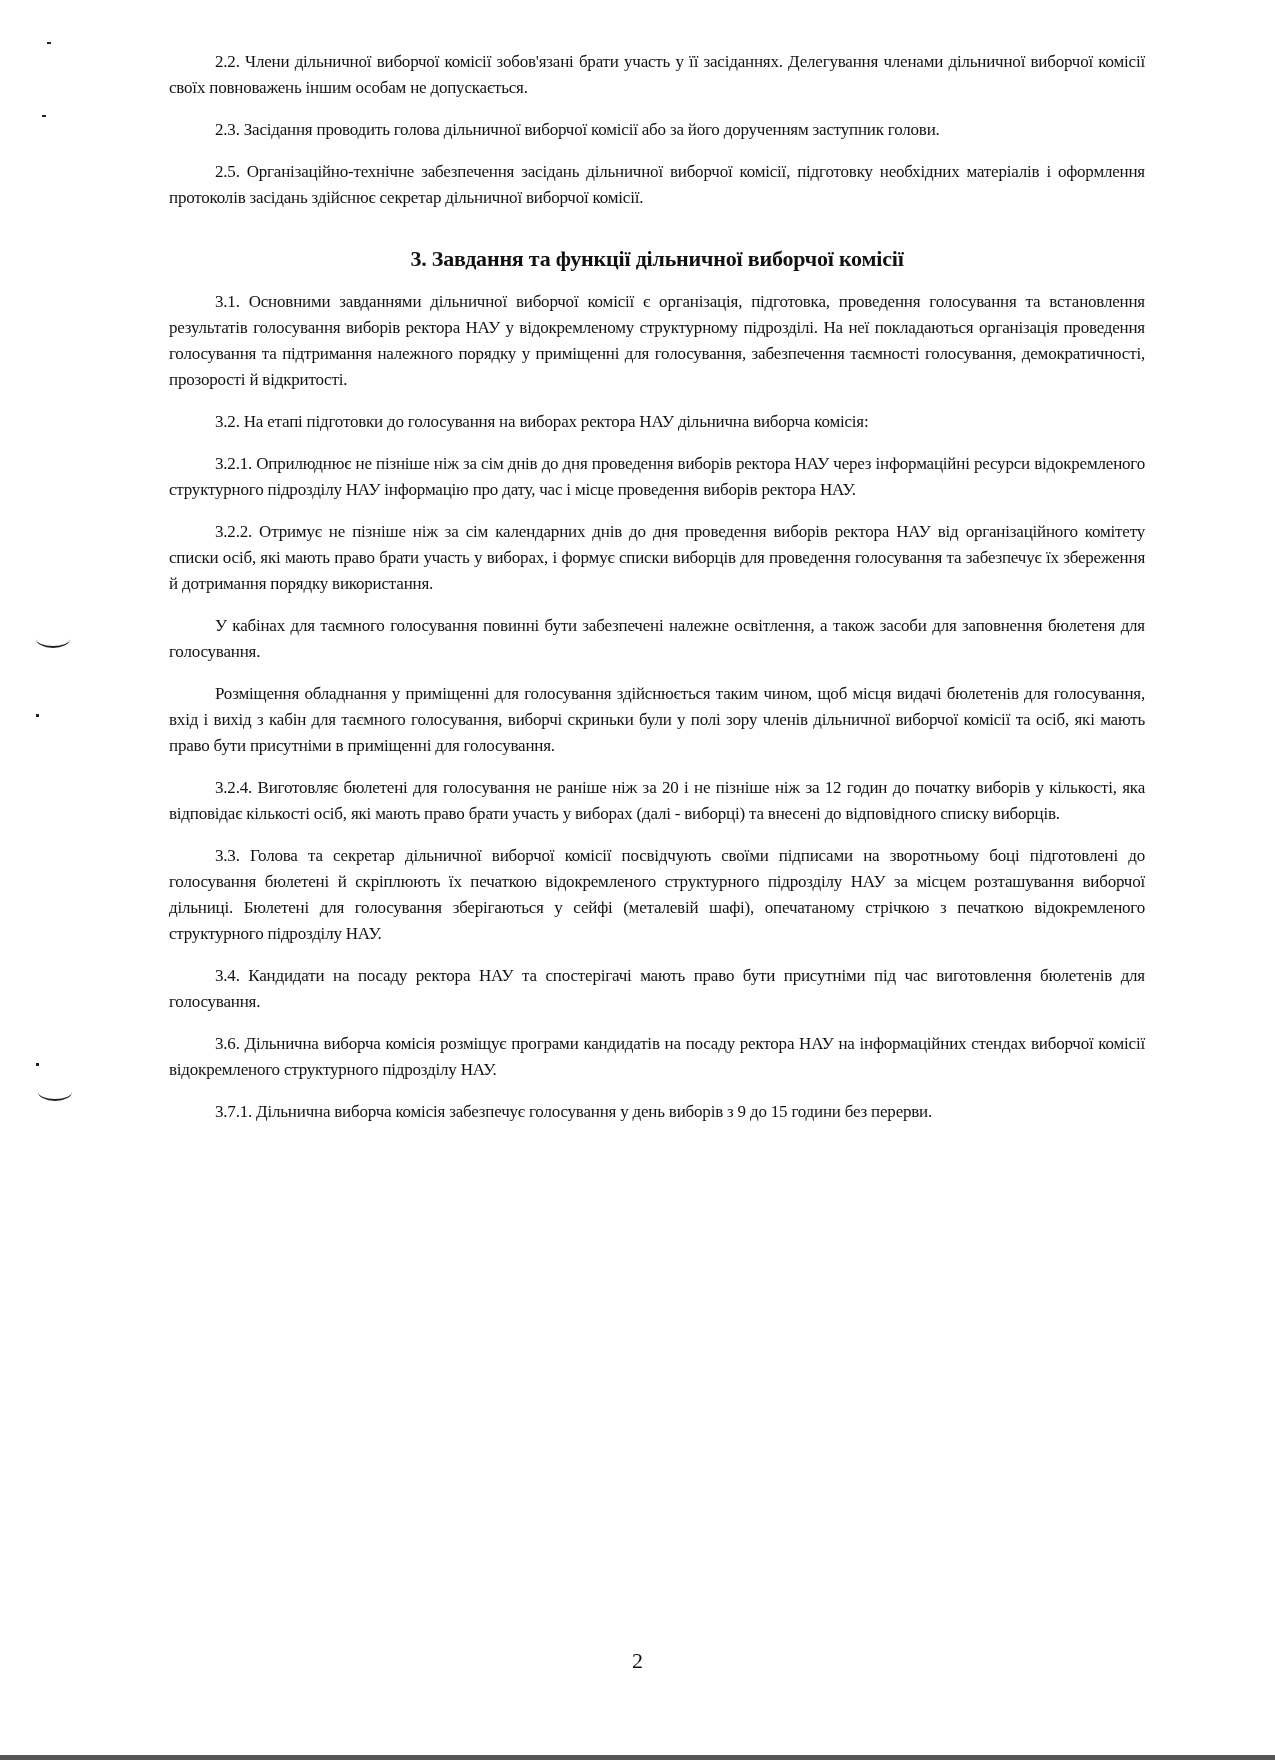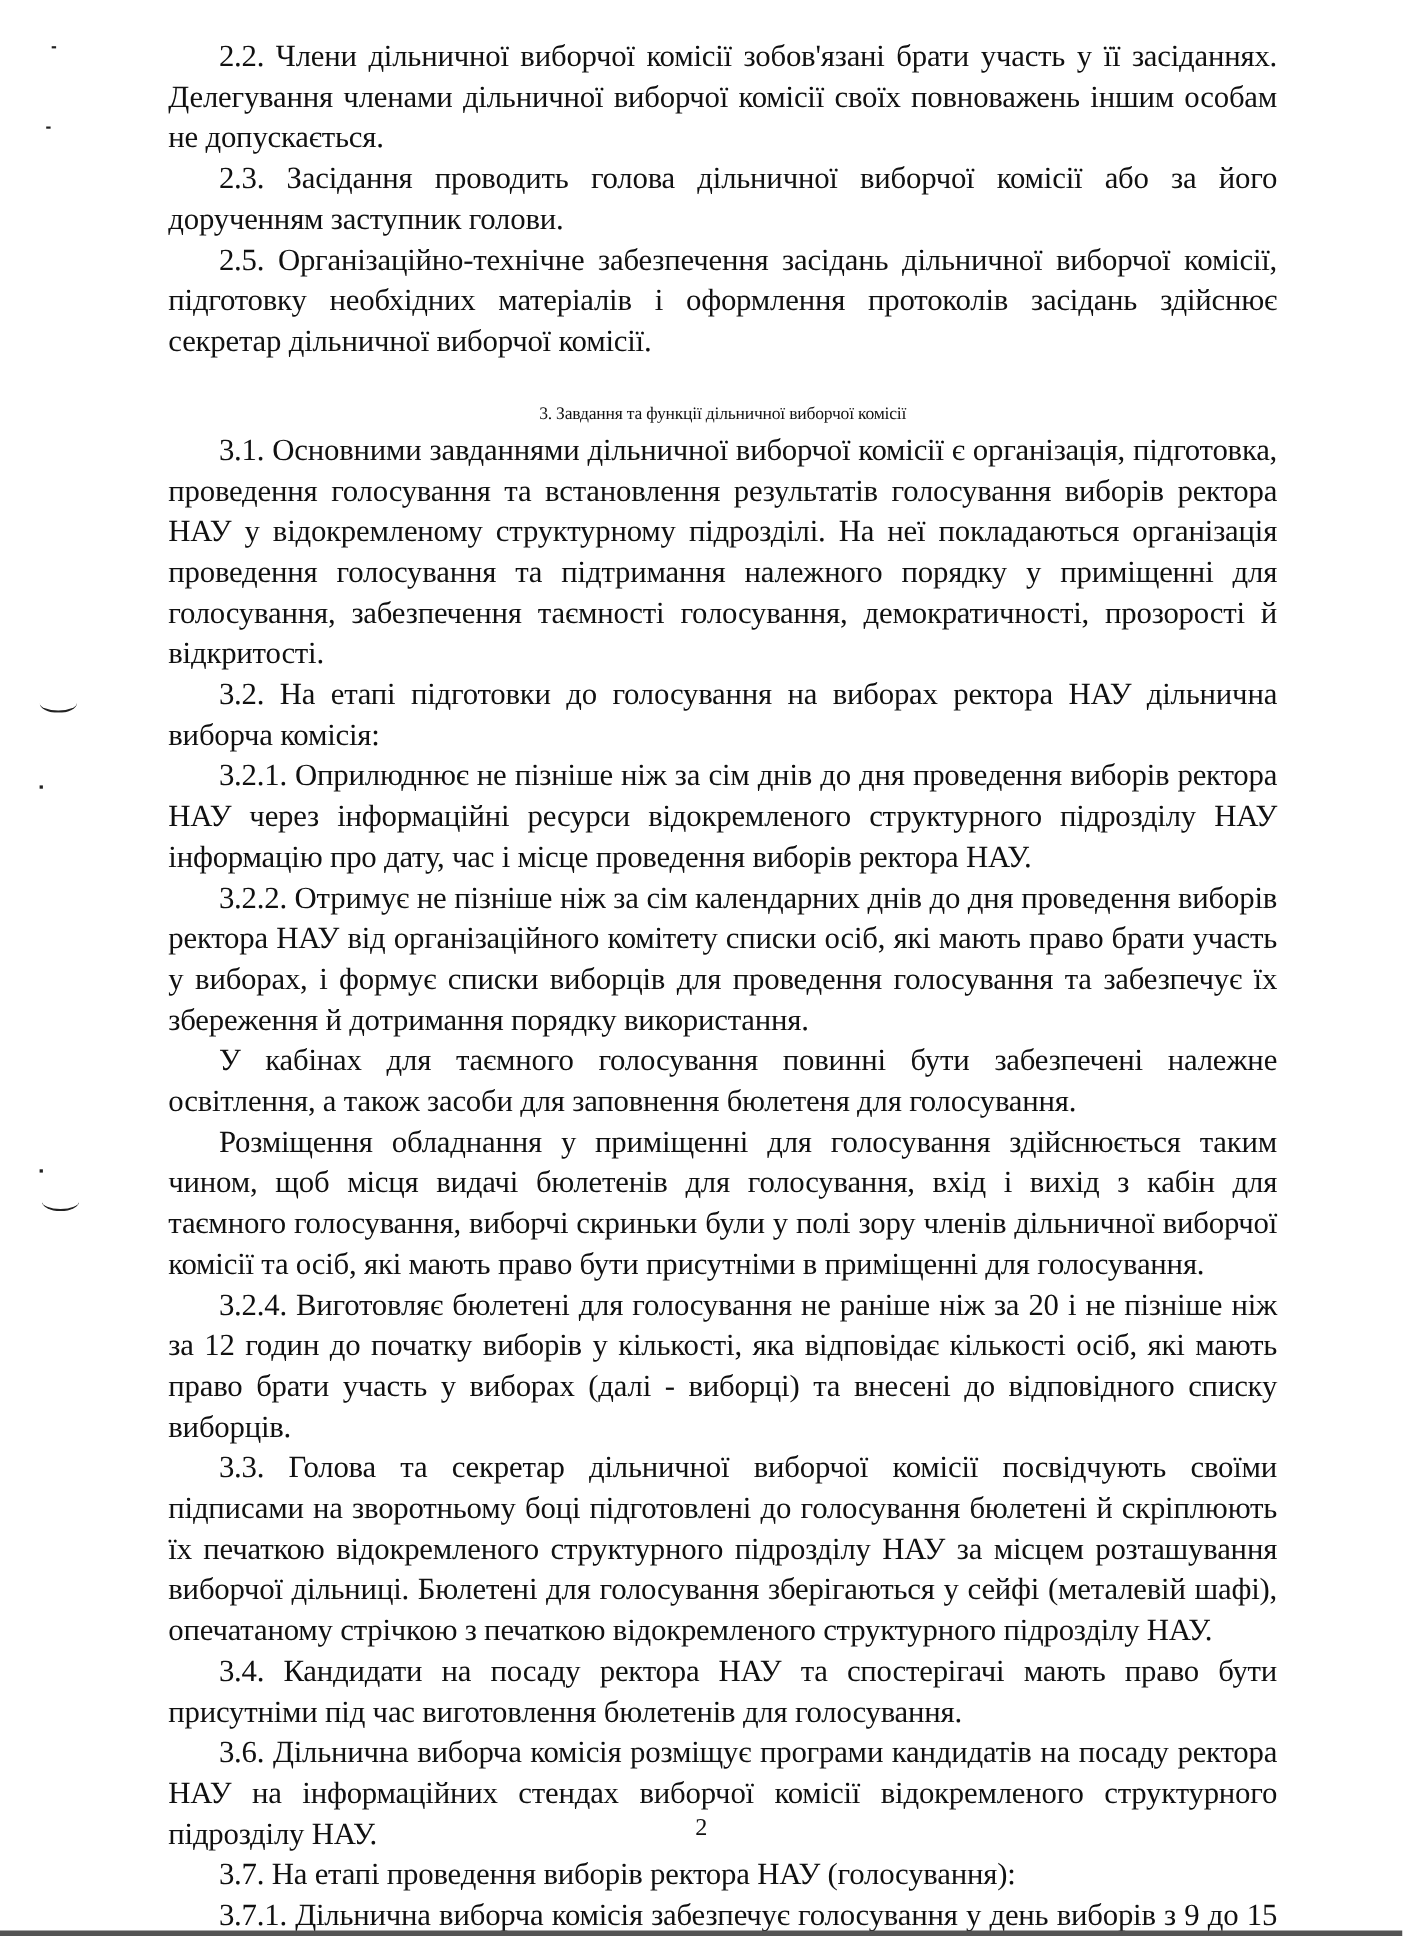--- a/index.html
+++ b/index.html
@@ -12,32 +12,32 @@
     font-family: "Liberation Serif", "DejaVu Serif", serif;
     color: #111111;
   }
   .page-content {
     position: absolute;
     left: 153px;
     top: 33px;
     width: 1008px;
   }
   .para {
-    margin: 0;
-    font-size: 28px;
-    line-height: 37px;
+    margin: 16px;
+    font-size: 17px;
+    line-height: 26px;
     text-align: justify;
     text-indent: 46px;
     letter-spacing: -0.2px;
   }
   .section-heading {
     margin: 34px 0 0 0;
-    font-size: 16px;
+    font-size: 22px;
     line-height: 28px;
-    font-weight: normal;
+    font-weight: bold;
     text-align: center;
     letter-spacing: -0.2px;
   }
   .page-number {
     position: absolute;
     left: 0;
     width: 1275px;
     top: 1648px;
     text-align: center;
     font-size: 22px;
@@ -77,21 +77,20 @@
   <p class="para">3.1. Основними завданнями дільничної виборчої комісії є організація, підготовка, проведення голосування та встановлення результатів голосування виборів ректора НАУ у відокремленому структурному підрозділі. На неї покладаються організація проведення голосування та підтримання належного порядку у приміщенні для голосування, забезпечення таємності голосування, демократичності, прозорості й відкритості.</p>
   <p class="para">3.2. На етапі підготовки до голосування на виборах ректора НАУ дільнична виборча комісія:</p>
   <p class="para">3.2.1. Оприлюднює не пізніше ніж за сім днів до дня проведення виборів ректора НАУ через інформаційні ресурси відокремленого структурного підрозділу НАУ інформацію про дату, час і місце проведення виборів ректора НАУ.</p>
   <p class="para">3.2.2. Отримує не пізніше ніж за сім календарних днів до дня проведення виборів ректора НАУ від організаційного комітету списки осіб, які мають право брати участь у виборах, і формує списки виборців для проведення голосування та забезпечує їх збереження й дотримання порядку використання.</p>
   <p class="para">У кабінах для таємного голосування повинні бути забезпечені належне освітлення, а також засоби для заповнення бюлетеня для голосування.</p>
   <p class="para">Розміщення обладнання у приміщенні для голосування здійснюється таким чином, щоб місця видачі бюлетенів для голосування, вхід і вихід з кабін для таємного голосування, виборчі скриньки були у полі зору членів дільничної виборчої комісії та осіб, які мають право бути присутніми в приміщенні для голосування.</p>
   <p class="para">3.2.4. Виготовляє бюлетені для голосування не раніше ніж за 20 і не пізніше ніж за 12 годин до початку виборів у кількості, яка відповідає кількості осіб, які мають право брати участь у виборах (далі - виборці) та внесені до відповідного списку виборців.</p>
   <p class="para">3.3. Голова та секретар дільничної виборчої комісії посвідчують своїми підписами на зворотньому боці підготовлені до голосування бюлетені й скріплюють їх печаткою відокремленого структурного підрозділу НАУ за місцем розташування виборчої дільниці. Бюлетені для голосування зберігаються у сейфі (металевій шафі), опечатаному стрічкою з печаткою відокремленого структурного підрозділу НАУ.</p>
   <p class="para">3.4. Кандидати на посаду ректора НАУ та спостерігачі мають право бути присутніми під час виготовлення бюлетенів для голосування.</p>
   <p class="para">3.6. Дільнична виборча комісія розміщує програми кандидатів на посаду ректора НАУ на інформаційних стендах виборчої комісії відокремленого структурного підрозділу НАУ.</p>
-  <p class="para">3.7. На етапі проведення виборів ректора НАУ (голосування):</p>
   <p class="para">3.7.1. Дільнична виборча комісія забезпечує голосування у день виборів з 9 до 15 години без перерви.</p>
 </div>
 
 <div class="page-number">2</div>
 
 <div class="punch-hole" style="left:36px; top:630px;"></div>
 <div class="punch-hole" style="left:38px; top:1083px;"></div>
 <div class="speck" style="left:47px; top:42px;"></div>
 <div class="speck" style="left:42px; top:115px;"></div>
 <div class="speck" style="left:36px; top:714px; width:3px; height:3px;"></div>

